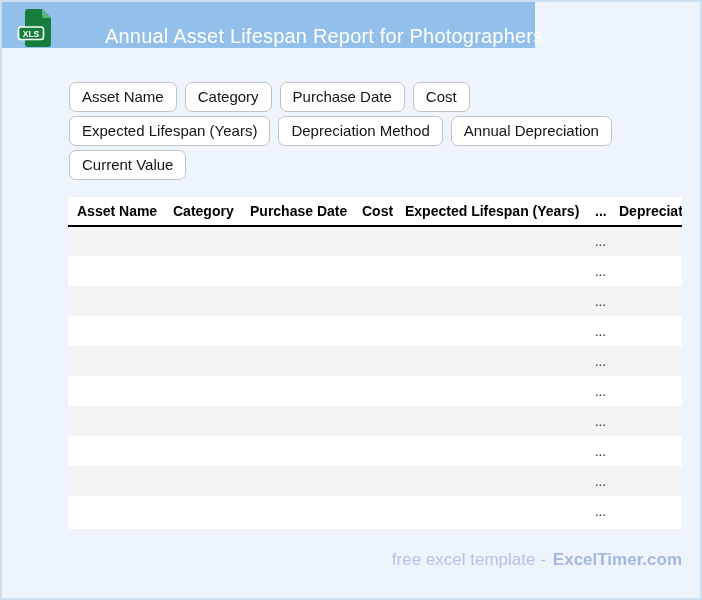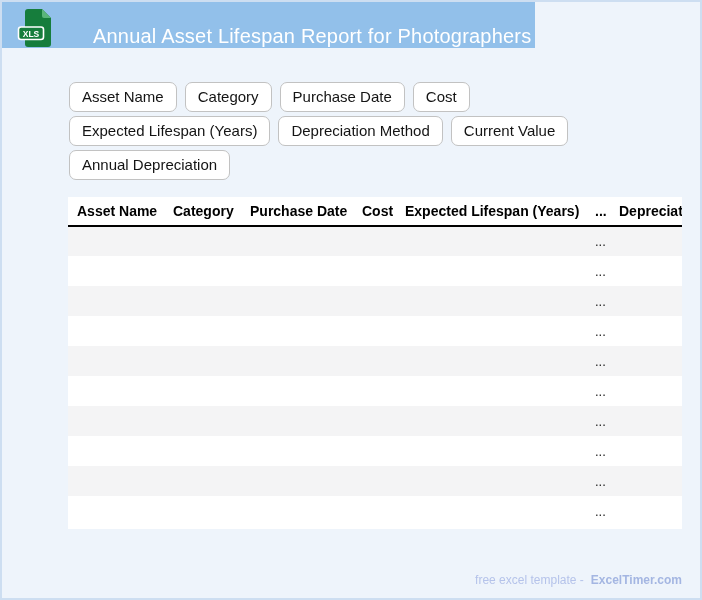--- a/index.html
+++ b/index.html
@@ -16,21 +16,21 @@
 
   
   .topbar {
     position:absolute; top:-2px; left:-2px;
     width:535px; height:48px;
     background:#92c0ea;
     display:flex; align-items:flex-end;gap:20px;
   }
   .topbar .file-icon { margin-left:17px; flex:0 0 auto; }
   .topbar .title {
-    margin-left:20px;
+    margin-left:32px;
     color:#ffffff;
     font-size:20px;
     letter-spacing:.2px;
     white-space:nowrap;
   }
 
   
   .chips {
     position:absolute; top:80px; left:67px;
     width:606px;
@@ -77,22 +77,22 @@
     height:30px;
     padding-left:9px;
     font-size:13px;
     color:#222;
     white-space:nowrap;
   }
   tbody tr.striped { background:#f4f4f5; }
 
   
   .footer {
-    position:absolute; top:571px; right:18px;
-    font-size:12px;
+    position:absolute; top:548px; right:18px;
+    font-size:17px;
     color:#b5c3ea;
     white-space:nowrap;
   }
   .footer .brand {
     margin-left:7px;
     font-weight:bold;
     color:#a4b6e2;
     cursor:pointer;
   }
 </style>
@@ -111,22 +111,22 @@
     <div class="title">Annual Asset Lifespan Report for Photographers</div>
   </div>
 
   <div class="chips">
       <button class="chip">Asset Name</button>
       <button class="chip">Category</button>
       <button class="chip">Purchase Date</button>
       <button class="chip">Cost</button>
       <button class="chip">Expected Lifespan (Years)</button>
       <button class="chip">Depreciation Method</button>
+      <button class="chip">Annual Depreciation</button>
       <button class="chip">Current Value</button>
-      <button class="chip">Annual Depreciation</button>
     </div>
 
   <div class="table-wrap">
     <table>
       <colgroup>
           <col style="width: 96px;">
           <col style="width: 77px;">
           <col style="width: 112px;">
           <col style="width: 43px;">
           <col style="width: 190px;">

